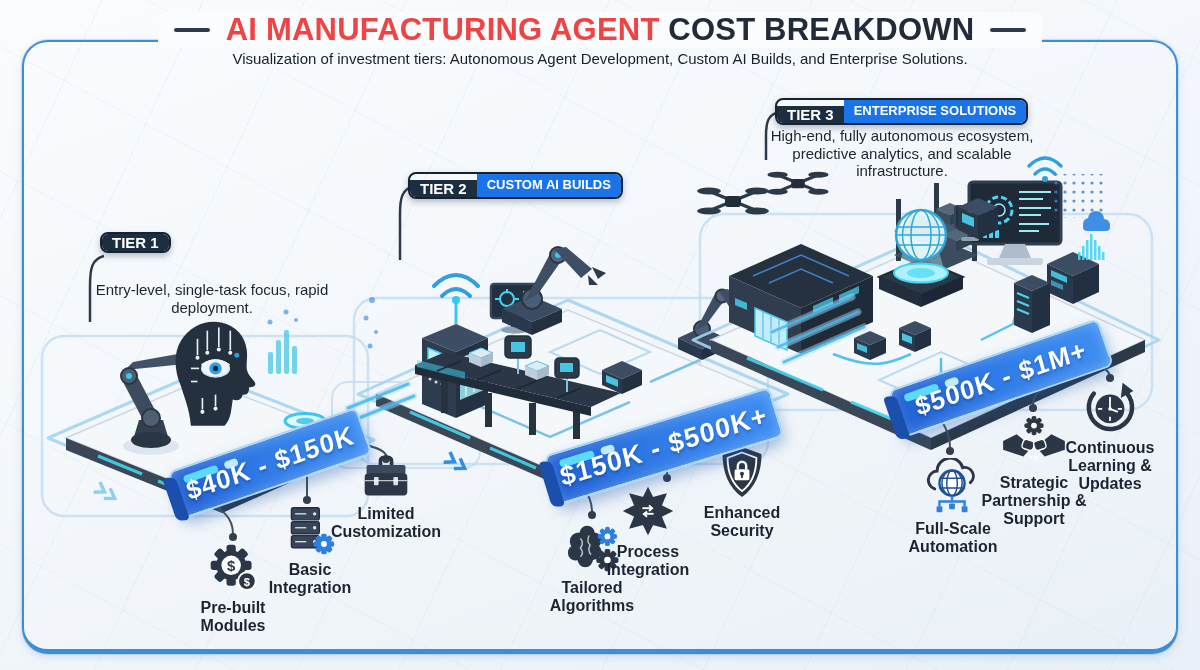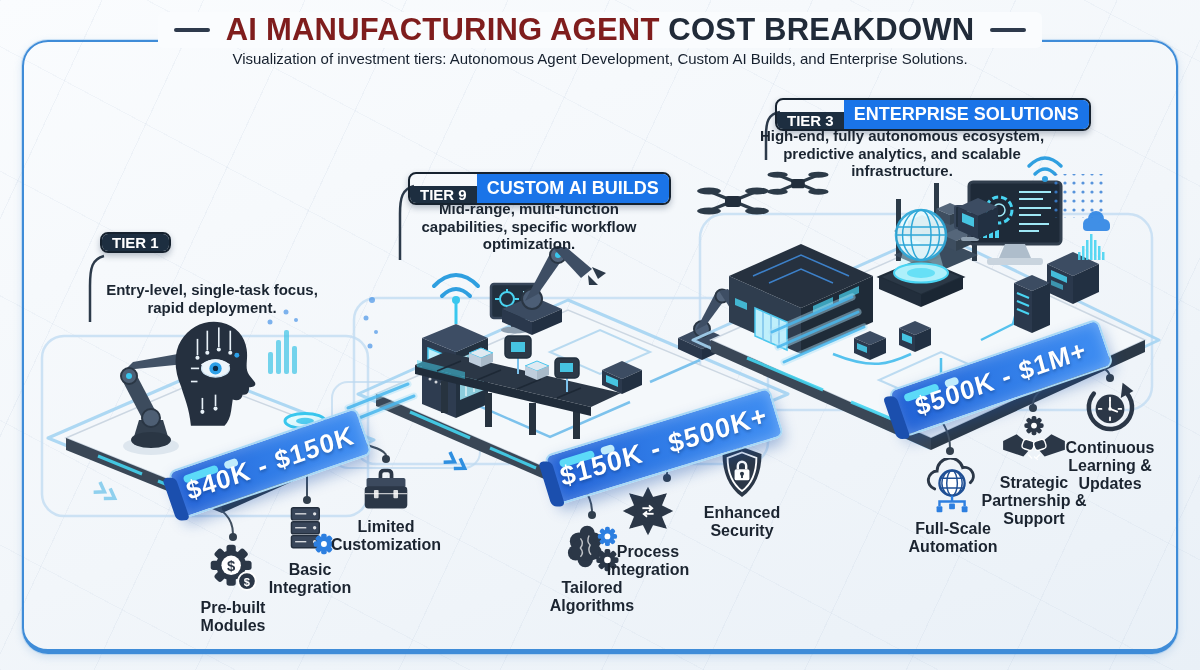--- a/index.html
+++ b/index.html
@@ -9,31 +9,31 @@
       repeating-linear-gradient(28deg, rgba(185,200,220,.13) 0 1px, transparent 1px 110px),
       linear-gradient(160deg,#fafcfe 0%,#f2f6fa 55%,#e9f0f7 100%);}
   
   .frame{position:absolute;left:22px;top:40px;right:22px;bottom:16px;border:2.5px solid #3f8cd8;
     border-bottom-width:5px;border-radius:26px;box-shadow:0 0 0 1px rgba(130,185,235,.35),0 3px 9px rgba(90,145,205,.22);pointer-events:none;}
   
   .header{position:absolute;left:0;top:12px;width:100%;text-align:center;z-index:9;}
   .title-row{display:inline-flex;align-items:center;gap:16px;background:#fafcfe;padding:0 16px;border-radius:6px;}
   .title-dash{width:36px;height:4px;background:#2e3a4c;border-radius:2px;}
   .title{font-size:31px;font-weight:800;letter-spacing:.2px;white-space:nowrap;}
-  .title .accent{color:#7f1d1d;}
+  .title .accent{color:#ef4444;}
   .title .rest{color:#212b39;}
   .subtitle{margin-top:2px;font-size:15px;font-weight:500;color:#16202e;}
   
   .badge{position:absolute;display:flex;align-items:flex-end;border:2px solid #16222f;border-radius:8px;overflow:hidden;
     box-shadow:0 3px 6px rgba(30,50,80,.3);z-index:8;}
   .badge .seg1{background:#1d2e40;color:#fff;font-weight:800;font-size:15px;display:flex;align-items:center;padding:0 10px;white-space:nowrap;}
-  .badge .seg2{background:#1a74e8;color:#fff;font-weight:800;font-size:18px;display:flex;align-items:center;padding:4px 10px;line-height:1.15;}
+  .badge .seg2{background:#1a74e8;color:#fff;font-weight:800;font-size:13px;display:flex;align-items:center;padding:4px 10px;line-height:1.15;}
   .badge.two .seg2{width:168px;font-size:14px;}
   
-  .desc{position:absolute;text-align:center;font-size:15px;font-weight:700;color:#1b2531;line-height:1.18;z-index:8;}
+  .desc{position:absolute;text-align:center;font-size:15px;font-weight:400;color:#1b2531;line-height:1.18;z-index:8;}
   
   .banner{position:absolute;display:flex;align-items:center;justify-content:center;
     background:linear-gradient(100deg,#2160d4 0%,#2f7ae6 45%,#3f8ef2 100%);
     border:2px solid #a8d8f6;border-radius:8px;
     box-shadow:0 7px 14px rgba(25,80,170,.35), inset 0 0 14px rgba(255,255,255,.28);z-index:7;}
   .banner::before{content:"";position:absolute;left:-9px;top:4px;width:13px;height:98%;background:#1b4fae;border-radius:5px;transform:skewY(16deg);z-index:-1;}
   .banner .stripe{position:absolute;height:8px;border-radius:4px;background:#5fe0fa;opacity:.95;}
   .banner .s1{left:11px;top:7px;width:36px;}
   .banner .s2{left:54px;top:7px;width:14px;background:#c8f2fd;}
   .banner .price{color:#fff;font-weight:800;letter-spacing:1.2px;transform:skewX(-4deg);text-shadow:0 2px 3px rgba(10,40,90,.35);white-space:nowrap;}
@@ -465,30 +465,29 @@
       <rect x="1094" y="240" width="2.5" height="20"></rect>
         <rect x="1098" y="246" width="2.5" height="14"></rect>
       <rect x="1102" y="252" width="2.5" height="8"></rect>
     </g>
   </svg>
 
   <div class="badge two" style="left:100px;top:232px">
     <span class="seg1">TIER 1</span>
   </div>
   <div class="badge" style="left:408px;top:172px">
-    <span class="seg1">TIER 9</span>
+    <span class="seg1">TIER 2</span>
     <span class="seg2">CUSTOM AI BUILDS</span>
   </div>
   <div class="badge" style="left:775px;top:98px">
     <span class="seg1">TIER 3</span>
     <span class="seg2">ENTERPRISE SOLUTIONS</span>
   </div>
 
   <div class="desc" style="left:88px;top:281px;width:248px">Entry-level, single-task focus, rapid deployment.</div>
-  <div class="desc" style="left:398px;top:200px;width:262px">Mid-range, multi-function capabilities, specific workflow optimization.</div>
   <div class="desc" style="left:752px;top:127px;width:300px">High-end, fully autonomous ecosystem, predictive analytics, and scalable infrastructure.</div>
 
   <div class="banner" style="left:170px;top:438px;width:196px;height:46px;transform:rotate(-19deg)">
     <span class="stripe s1"></span>
       <span class="stripe s2"></span>
     <span class="price" style="font-size:26px">$40K - $150K</span>
   </div>
   <div class="banner" style="left:546px;top:420px;width:232px;height:48px;transform:rotate(-17deg)">
     <span class="stripe s1"></span>
       <span class="stripe s2"></span>
@@ -537,21 +536,21 @@
         <rect x="42" y="31" width="6" height="22" rx="2"></rect>
         <rect x="42" y="31" width="6" height="22" rx="2" transform="rotate(45 45 42)"></rect>
         <rect x="42" y="31" width="6" height="22" rx="2" transform="rotate(90 45 42)"></rect>
         <rect x="42" y="31" width="6" height="22" rx="2" transform="rotate(135 45 42)"></rect>
         <circle cx="45" cy="42" r="7.5"></circle>
       </g>
       <circle cx="45" cy="42" r="3.2" fill="#ffffff"></circle>
     </svg>
     <div class="label">Basic Integration</div>
   </div>
-  <div class="feature" style="left:316px;top:464px;width:140px">
+  <div class="feature" style="left:316px;top:451px;width:140px">
     <svg width="56" height="50" viewBox="0 0 60 54">
       <path d="M24,16 V11 Q24,7 28,7 H32 Q36,7 36,11 V16" fill="none" stroke="#2b3747" stroke-width="4"></path>
       <rect x="9" y="15" width="42" height="10" rx="2" fill="#3c4a5e"></rect>
       <rect x="7" y="24" width="46" height="24" rx="4" fill="#2b3747"></rect>
       <path d="M7,32 h46" stroke="#ffffff" stroke-width="1.5" opacity=".7"></path>
       <rect x="17" y="28" width="5" height="9" rx="1" fill="#ffffff" opacity=".85"></rect>
       <rect x="38" y="28" width="5" height="9" rx="1" fill="#ffffff" opacity=".85"></rect>
     </svg>
     <div class="label">Limited Customization</div>
   </div>

